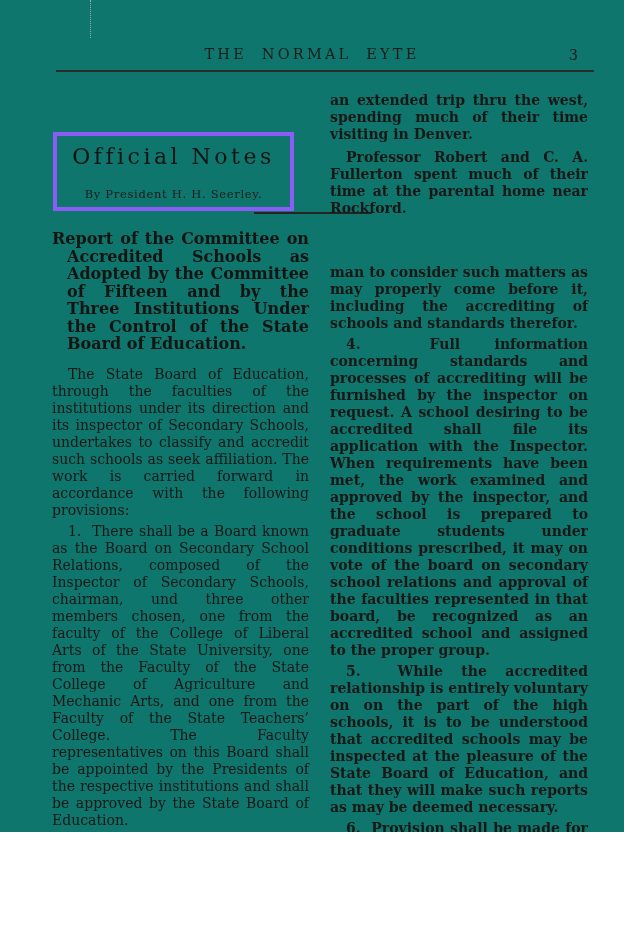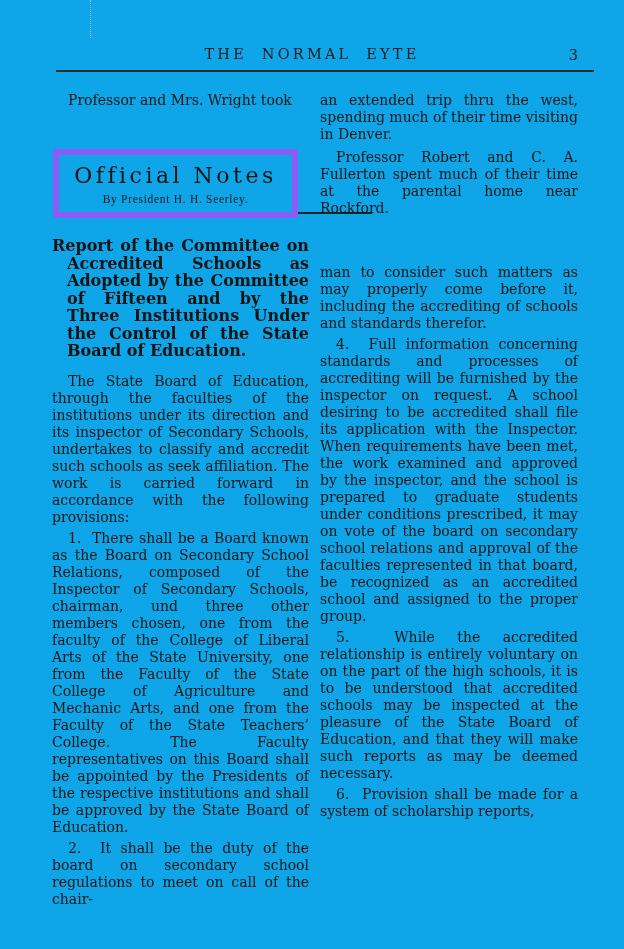--- a/index.html
+++ b/index.html
@@ -3,22 +3,22 @@
 <meta charset="utf-8">
 <style>
   html, body {
     margin: 0;
     padding: 0;
     background: #ffffff;
   }
   .page {
     position: relative;
     width: 624px;
-    height: 949px;
-    background: #0ea5e9;
+    height: 832px;
+    background: #0f766e;
     font-family: "DejaVu Serif", serif;
     color: #181816;
     overflow: hidden;
   }
   
   .scan-artifact {
     position: absolute;
     left: 90px;
     top: 0;
     width: 1px;
@@ -64,49 +64,48 @@
   }
   
   .col {
     position: absolute;
     top: 92px;
     font-size: 14px;
     line-height: 17px;
     text-align: justify;
   }
   .col-left  { left: 52px;  width: 257px; }
-  .col-right { left: 320px; width: 258px; }
+  .col-right { left: 330px; width: 258px; font-weight: bold; }
   .col p { margin: 0; }
   .col p.indent { text-indent: 16px; }
   .col p.gap-top { margin-top: 6px; }
   .col p.continue-gap { margin-top: 47px; }
   .col p.item { margin-top: 4px; }
   
   .notes-box {
     margin-top: 40px;
     margin-left: 1px;
     width: 233px;
-    border: 6px solid #8b5cf6;
+    border: 4px solid #8b5cf6;
     padding: 7px 0 6px 0;
     text-align: center;
   }
   .notes-title {
     font-size: 22px;
     line-height: 28px;
     letter-spacing: 3.5px;
     color: #151513;
     white-space: nowrap;
   }
   .notes-byline {
-    margin-top: 2px;
+    margin-top: 16px;
     font-size: 11.5px;
     line-height: 14px;
     letter-spacing: 0.7px;
     color: #1c1c1a;
-    font-family: Liberation Serif, serif;
   }
   
   .report-heading {
     margin: 19px 0 13px 0;
     font-size: 16px;
     line-height: 17.5px;
     font-weight: bold;
     text-align: justify;
     padding-left: 15px;
     text-indent: -15px;
@@ -120,21 +119,20 @@
 
   <div class="scan-artifact"></div>
 
   <div class="masthead">THE NORMAL EYTE</div>
   <div class="pagenum">3</div>
   <div class="header-rule"></div>
 
   <div class="section-divider"></div>
 
   <div class="col col-left">
-    <p class="indent">Professor and Mrs. Wright took</p>
 
     <div class="notes-box">
       <div class="notes-title">Official Notes</div>
       <div class="notes-byline">By President H. H. Seerley.</div>
     </div>
 
     <h2 class="report-heading">Report of the Committee on Accredited Schools as Adopted by the Committee of Fifteen and by the Three Institutions Under the Control of the State Board of Education.</h2>
 
     <p class="indent">The State Board of Education, through the faculties of the institutions under its direction and its inspector of Secondary Schools, undertakes to classify and accredit such schools as seek affiliation. The work is carried forward in accordance with the following provisions:</p>
     <p class="indent item">1.&nbsp; There shall be a Board known as the Board on Secondary School Relations, composed of the Inspector of Secondary Schools, chairman, und three other members chosen, one from the faculty of the College of Liberal Arts of the State University, one from the Faculty of the State College of Agriculture and Mechanic Arts, and one from the Faculty of the State Teachers’ College. The Faculty representatives on this Board shall be appointed by the Presidents of the respective institutions and shall be approved by the State Board of Education.</p>

